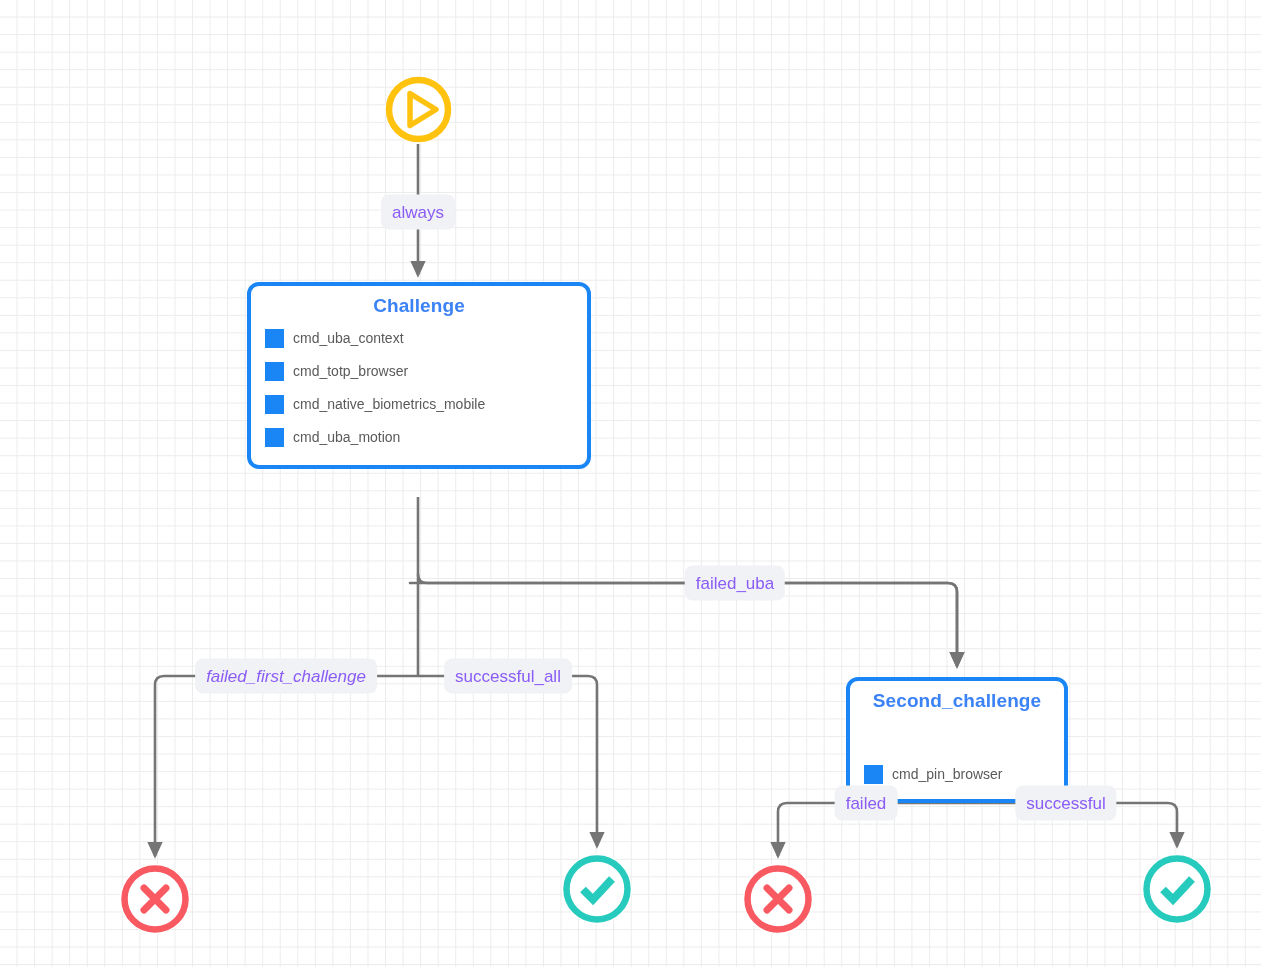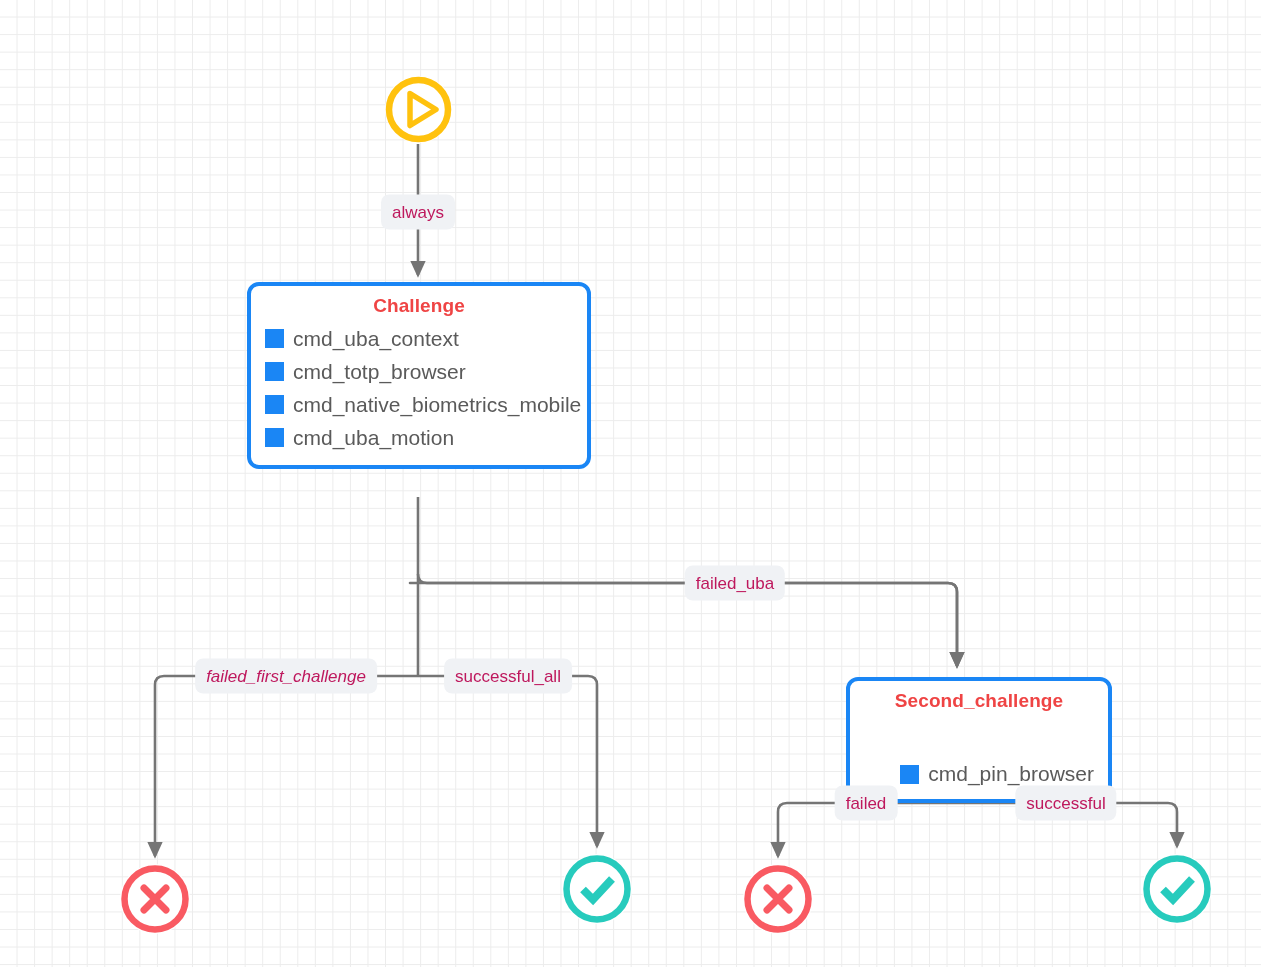--- a/index.html
+++ b/index.html
@@ -42,69 +42,69 @@
     background: #ffffff;
     border: 4px solid #1a86f5;
     border-radius: 12px;
     padding: 9px 14px 11px 14px;
     box-sizing: border-box;
   }
   .task-title {
     text-align: center;
     font-weight: bold;
     font-size: 19px;
-    color: #ef4444;
+    color: #3b82f6;
     letter-spacing: 0.1px;
     margin-bottom: 5px;
     white-space: nowrap;
   }
   .task-list {
     list-style: none;
     margin: 0;
     padding: 0;
   }
   .task-item {
     display: flex;
     align-items: center;
     gap: 9px;
-    font-size: 21px;
+    font-size: 14px;
     color: #5a5a5a;
     line-height: 33px;
     white-space: nowrap;
   }
   .swatch {
     flex: 0 0 auto;
     width: 19px;
     height: 19px;
     background: #1a86f5;
     display: inline-block;
   }
   .task-node.compact .task-list {
     display: flex;
-    justify-content: flex-end;
+    justify-content: flex-start;
     margin-top: 48px;
   }
   .task-node.compact .task-item {
     line-height: 28px;
   }
 
   
   .circle-node {
     position: absolute;
     border-radius: 50%;
     box-sizing: border-box;
     background: #ffffff;
   }
   .circle-node svg { display: block; }
 
   
   .edge-label {
     position: absolute;
     background: #f0f2f5;
-    color: #be185d;
+    color: #8b5cf6;
     font-size: 17px;
     line-height: 1;
     padding: 9px 11px;
     border-radius: 8px;
     white-space: nowrap;
     transform: translate(-50%, -50%);
   }
 </style>
 </head>
 <body>
@@ -160,21 +160,21 @@
         <span class="swatch"></span>
         <span>cmd_native_biometrics_mobile</span>
       </li>
       <li class="task-item">
         <span class="swatch"></span>
         <span>cmd_uba_motion</span>
       </li>
     </ul>
   </div>
 
-  <div class="node task-node compact" style="left:846px; top:677px; width:266px;">
+  <div class="node task-node compact" style="left:846px; top:677px; width:222px;">
     <div class="task-title">Second_challenge</div>
     <ul class="task-list">
       <li class="task-item">
         <span class="swatch"></span>
         <span>cmd_pin_browser</span>
       </li>
     </ul>
   </div>
 
   <div class="circle-node" style="left:120px; top:864px; width:70px; height:70px;">

